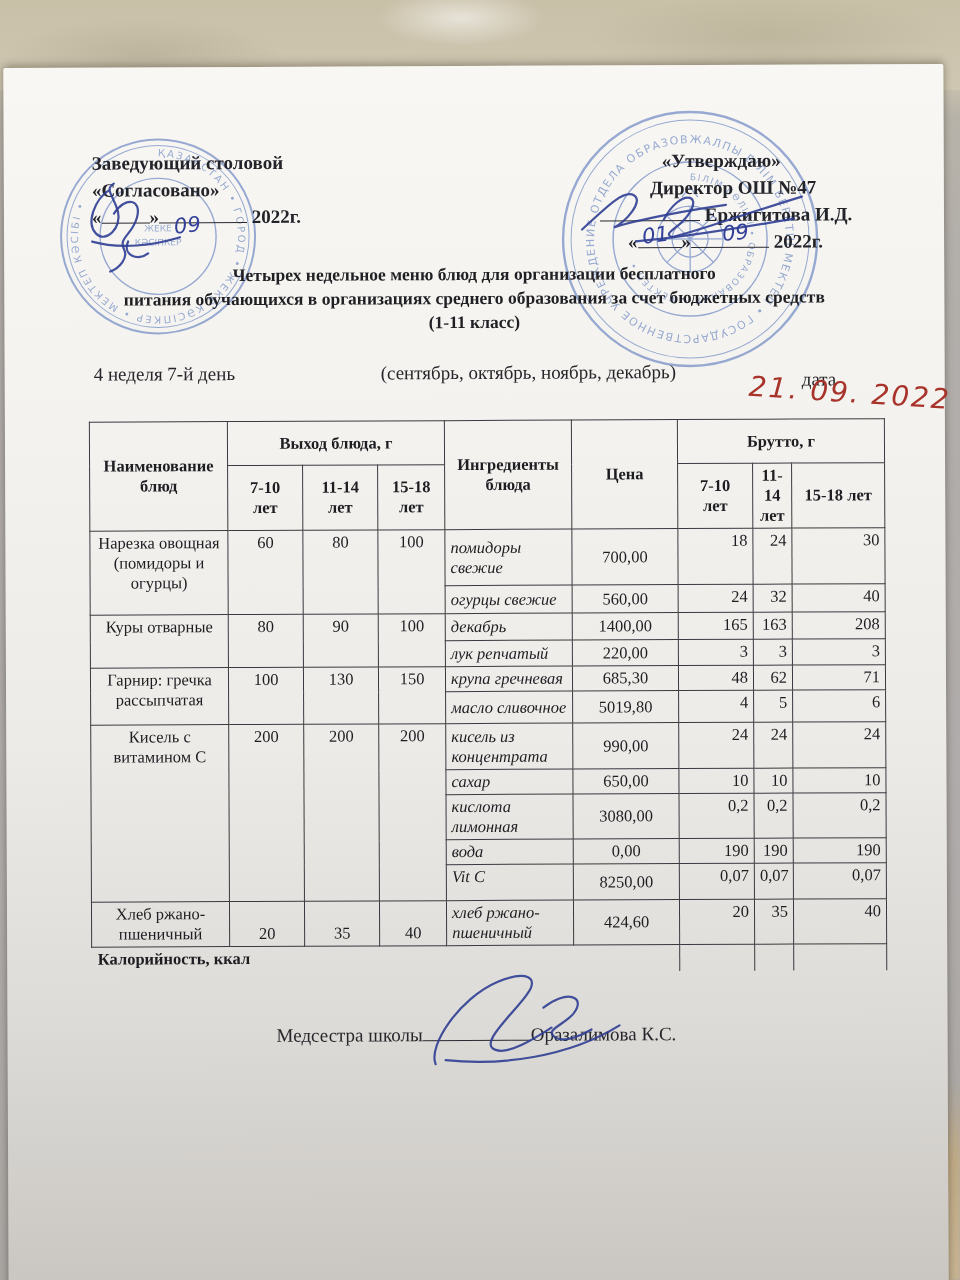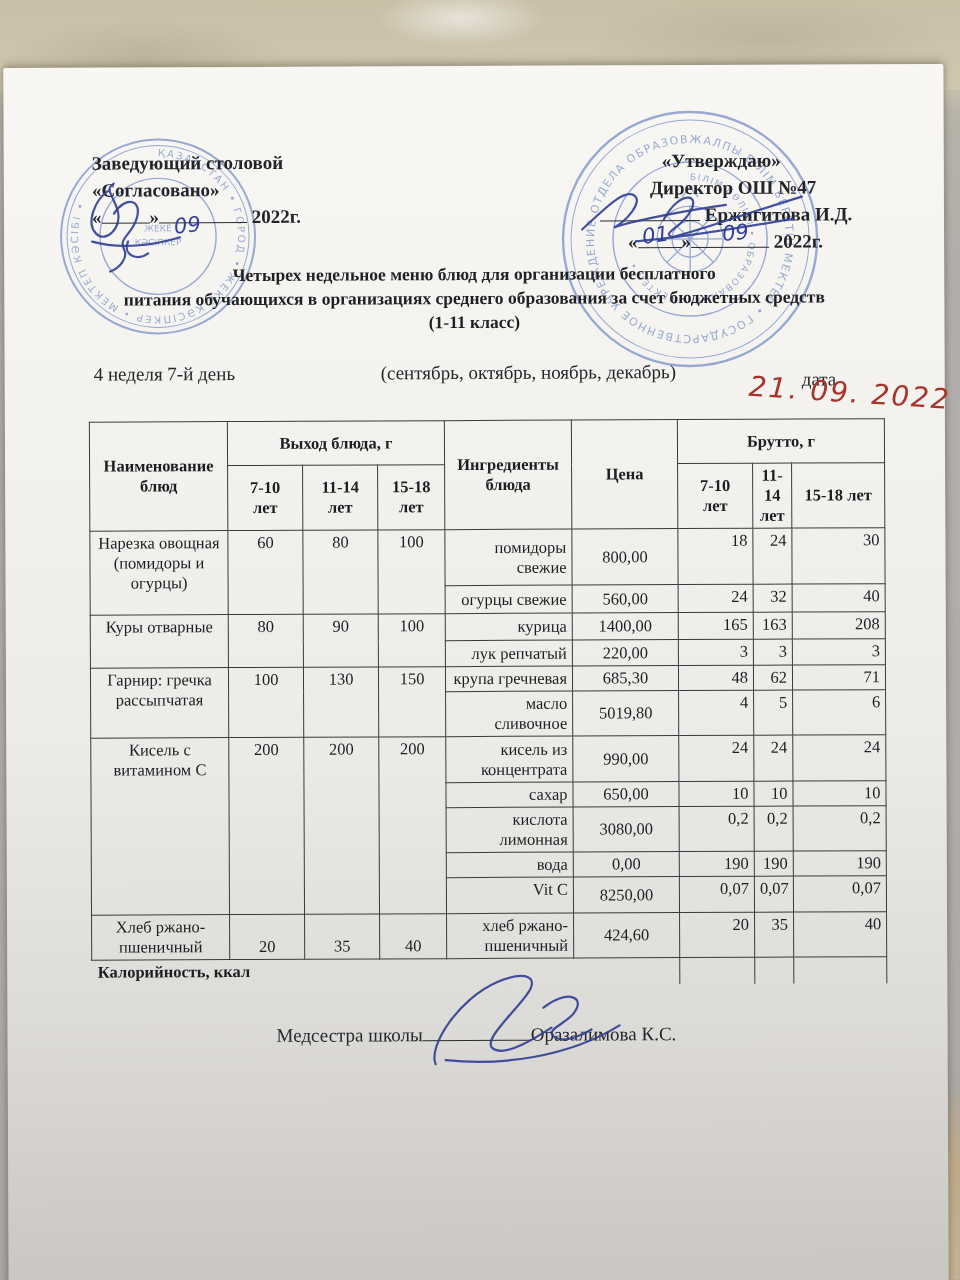--- a/index.html
+++ b/index.html
@@ -40,21 +40,21 @@
   .meta{font-size:19px;color:#26262b;}
   .red-date{font-family:"DejaVu Sans",sans-serif;font-style:italic;font-size:28px;letter-spacing:2px;
     color:#a8332b;transform:rotate(4deg);white-space:nowrap;}
   
   table.menu{border-collapse:collapse;table-layout:fixed;width:795px;font-size:16.5px;color:#1d1d22;}
   table.menu th,table.menu td{border:1.6px solid #3a3a40;padding:2px 5px;overflow:hidden;}
   table.menu th{font-weight:bold;text-align:center;font-size:16.5px;}
   table.menu th.age{padding:2px 12px;border-radius:22px;}
   td.dish{text-align:center;vertical-align:top;padding-left:6px;}
   td.num{text-align:center;vertical-align:top;padding-top:4px;}
-  td.ing{text-align:right;vertical-align:middle;padding-left:6px;}
+  td.ing{text-align:left;vertical-align:middle;padding-left:6px;font-style:italic;}
   td.price{text-align:center;vertical-align:middle;}
   td.bru{text-align:right;vertical-align:top;padding-top:4px;}
   td.vbot{vertical-align:bottom;padding-bottom:6px;}
   tr.kcal td{border:none;}
   tr.kcal td.kcal-label{font-weight:bold;text-align:left;padding-left:6px;vertical-align:top;}
   tr.kcal td.stubcell{border-left:1.6px solid #3a3a40;border-right:1.6px solid #3a3a40;}
   
   .footer-line{font-size:19px;color:#26262b;white-space:nowrap;}
 </style>
 </head>
@@ -171,38 +171,38 @@
         <th>15-18 лет</th>
       </tr>
     </thead>
     <tbody>
       <tr style="height:56px;">
         <td class="dish" rowspan="2">Нарезка овощная (помидоры и огурцы)</td>
         <td class="num" rowspan="2">60</td>
         <td class="num" rowspan="2">80</td>
         <td class="num" rowspan="2">100</td>
         <td class="ing">помидоры свежие</td>
-        <td class="price">800,00</td>
+        <td class="price">700,00</td>
         <td class="bru">18</td>
         <td class="bru">24</td>
         <td class="bru">30</td>
       </tr>
       <tr style="height:28px;">
         <td class="ing">огурцы свежие</td>
         <td class="price">560,00</td>
         <td class="bru">24</td>
         <td class="bru">32</td>
         <td class="bru">40</td>
       </tr>
       <tr style="height:27px;">
         <td class="dish" rowspan="2">Куры отварные</td>
         <td class="num" rowspan="2">80</td>
         <td class="num" rowspan="2">90</td>
         <td class="num" rowspan="2">100</td>
-        <td class="ing">курица</td>
+        <td class="ing">декабрь</td>
         <td class="price">1400,00</td>
         <td class="bru">165</td>
         <td class="bru">163</td>
         <td class="bru">208</td>
       </tr>
       <tr style="height:26px;">
         <td class="ing">лук репчатый</td>
         <td class="price">220,00</td>
         <td class="bru">3</td>
         <td class="bru">3</td>

